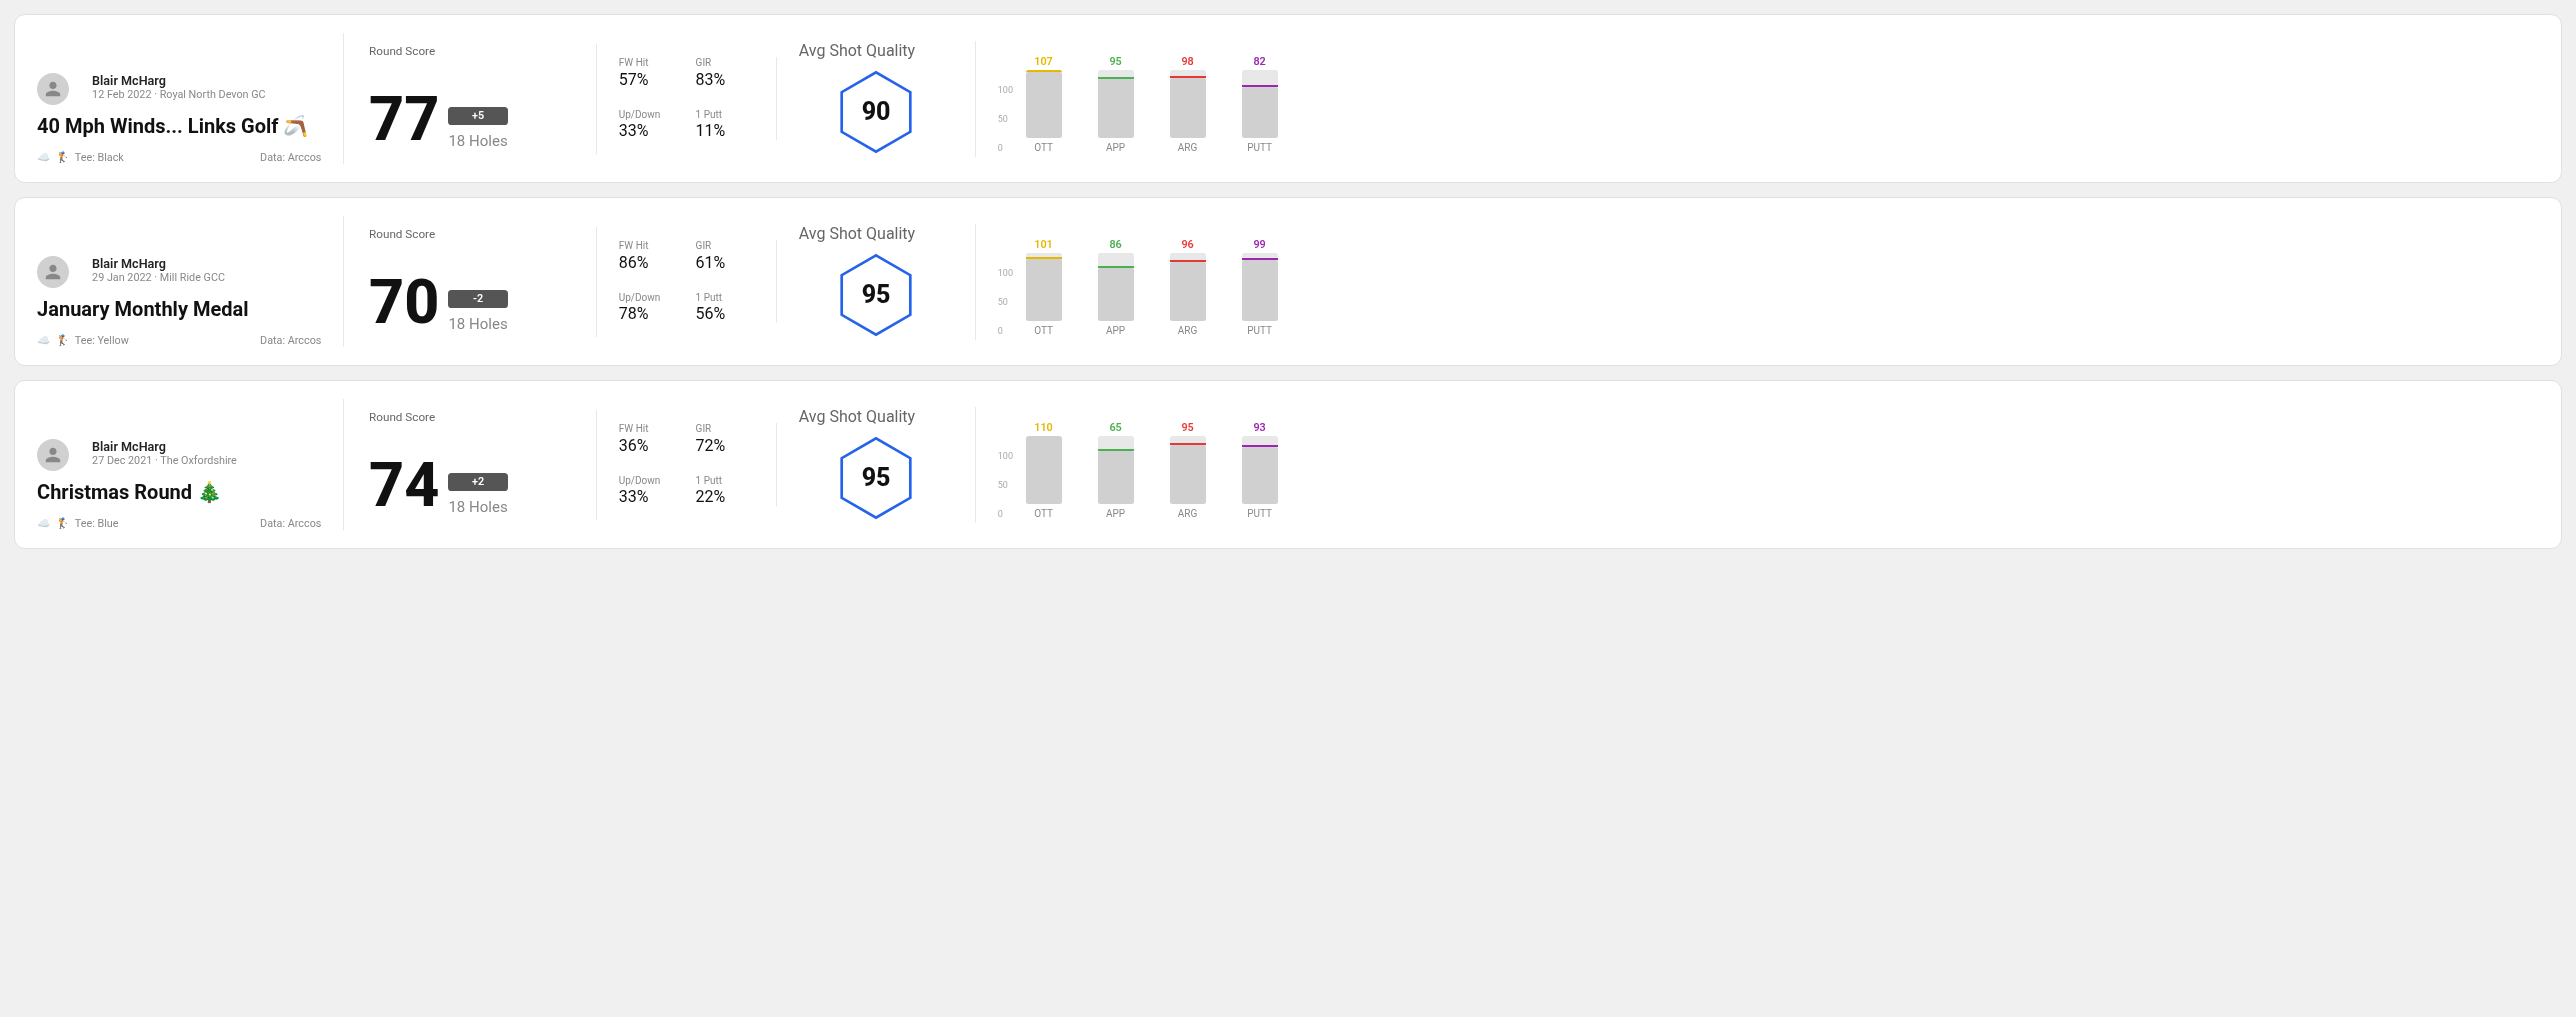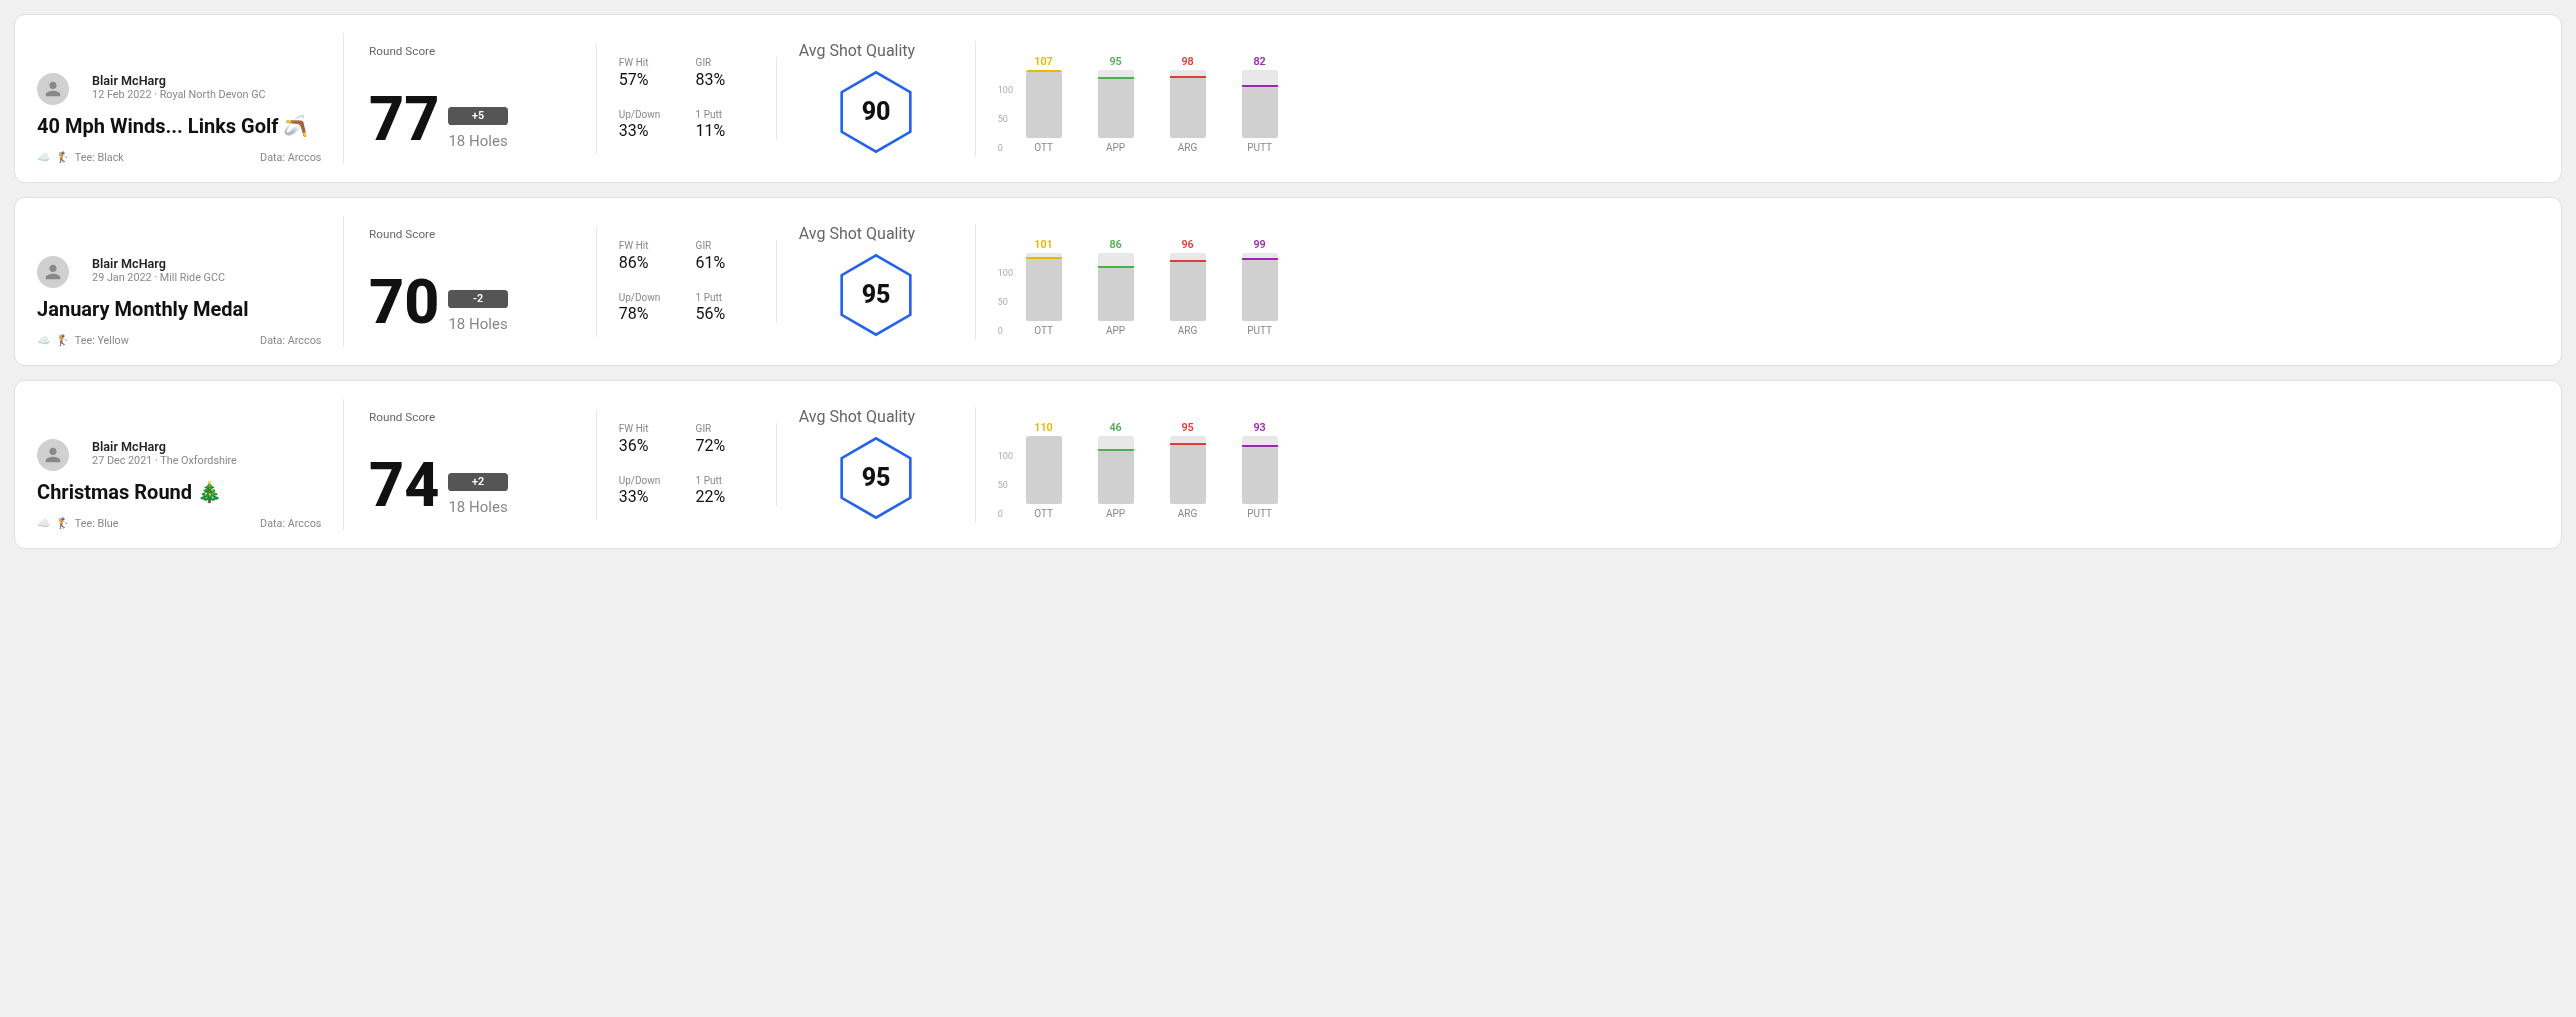--- a/index.html
+++ b/index.html
@@ -531,21 +531,21 @@
           </div>
           <div class="bar-chart">
             <div class="chart-col">
               <div class="chart-top-val" style="color: rgb(230, 184, 0);">110</div>
               <div class="bar-wrapper">
                 <div class="bar-fill" style="height: 68px; background: rgb(208, 208, 208);"></div>
               </div>
               <div class="chart-x-label">OTT</div>
             </div>
             <div class="chart-col">
-              <div class="chart-top-val" style="color: rgb(76, 175, 80);">46</div>
+              <div class="chart-top-val" style="color: rgb(76, 175, 80);">65</div>
               <div class="bar-wrapper">
                 <div class="bar-fill" style="height: 53px; background: rgb(208, 208, 208);"></div>
                 <div class="bar-line" style="background: rgb(76, 175, 80); bottom: 53px;"></div>
               </div>
               <div class="chart-x-label">APP</div>
             </div>
             <div class="chart-col">
               <div class="chart-top-val" style="color: rgb(229, 57, 53);">95</div>
               <div class="bar-wrapper">
                 <div class="bar-fill" style="height: 59px; background: rgb(208, 208, 208);"></div>

